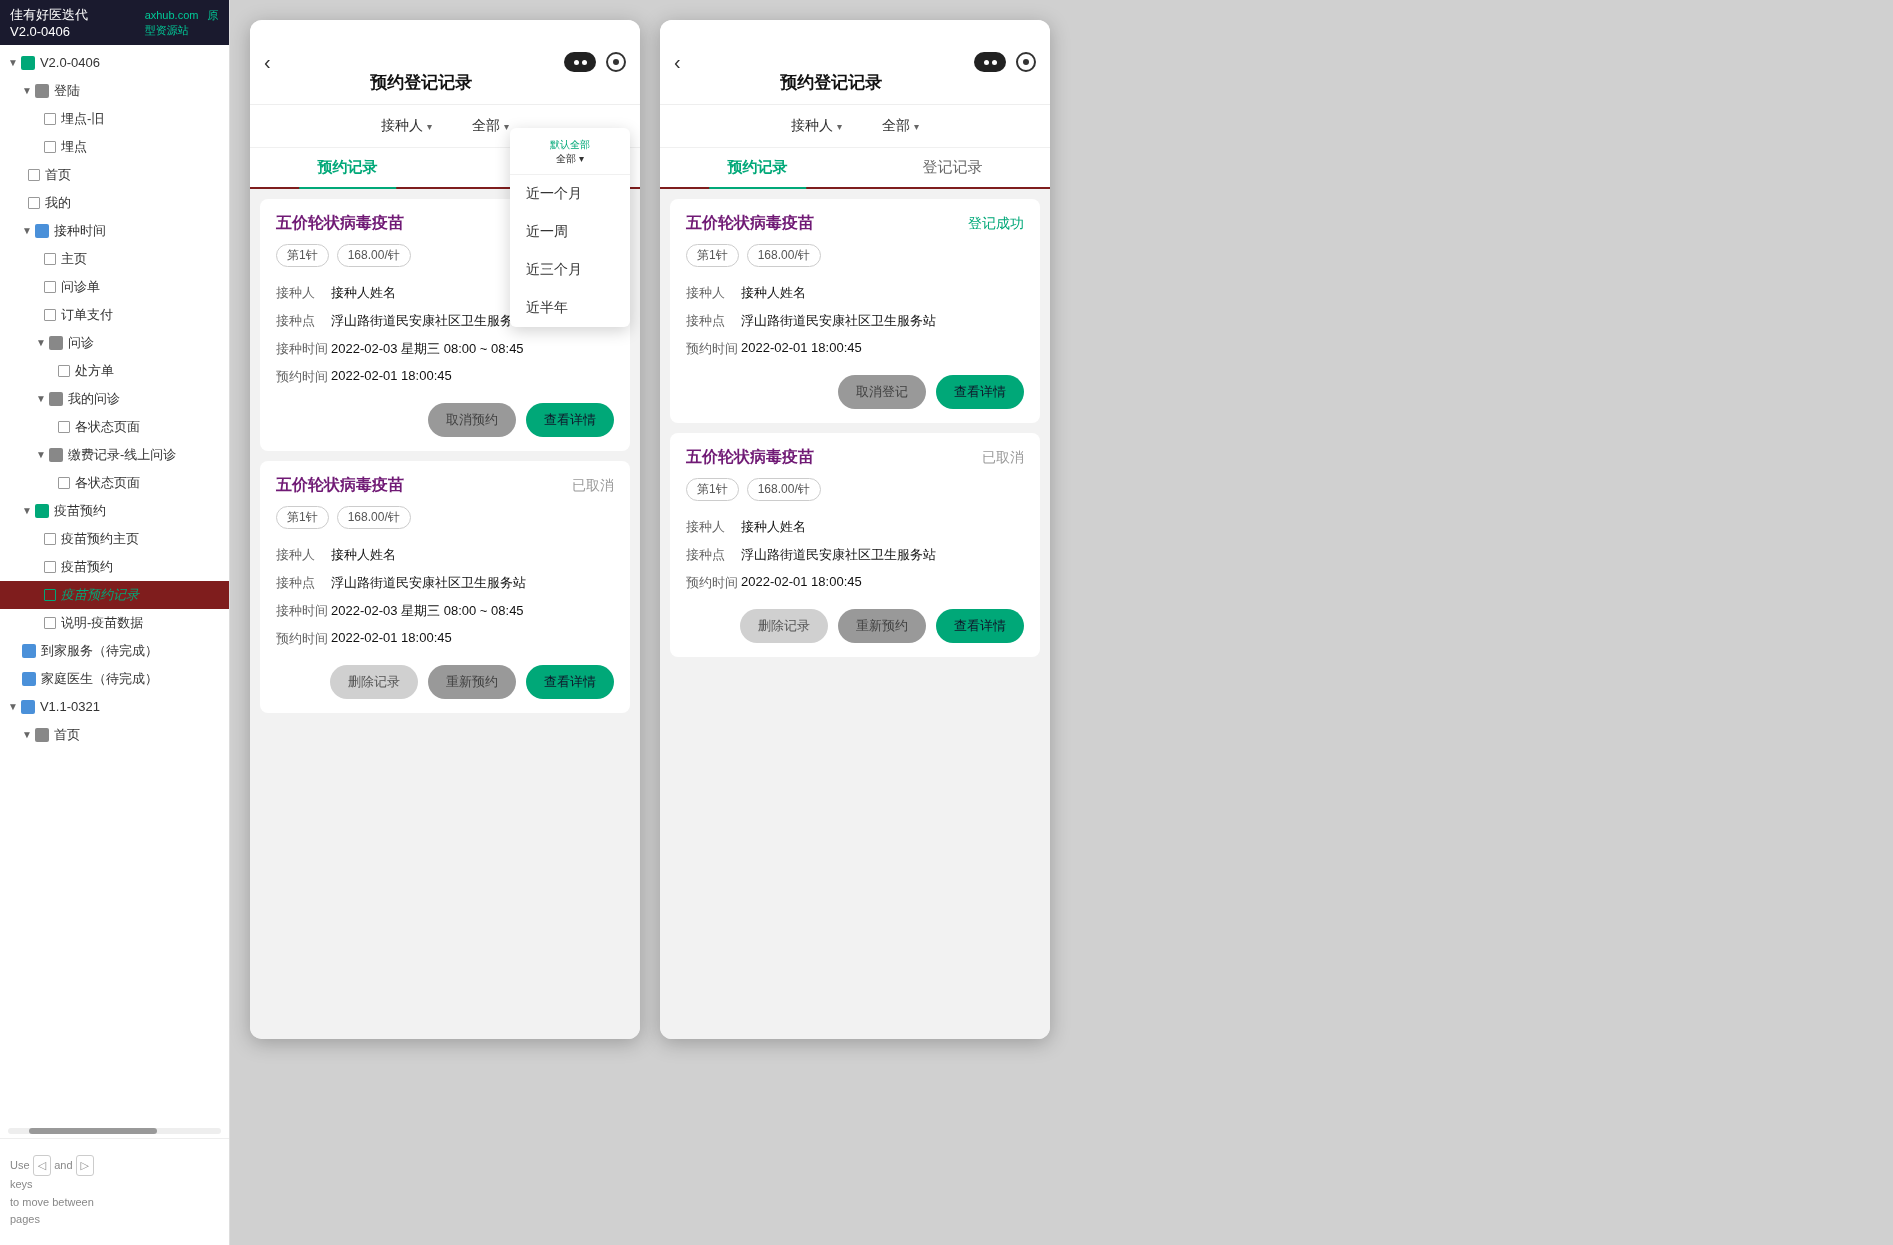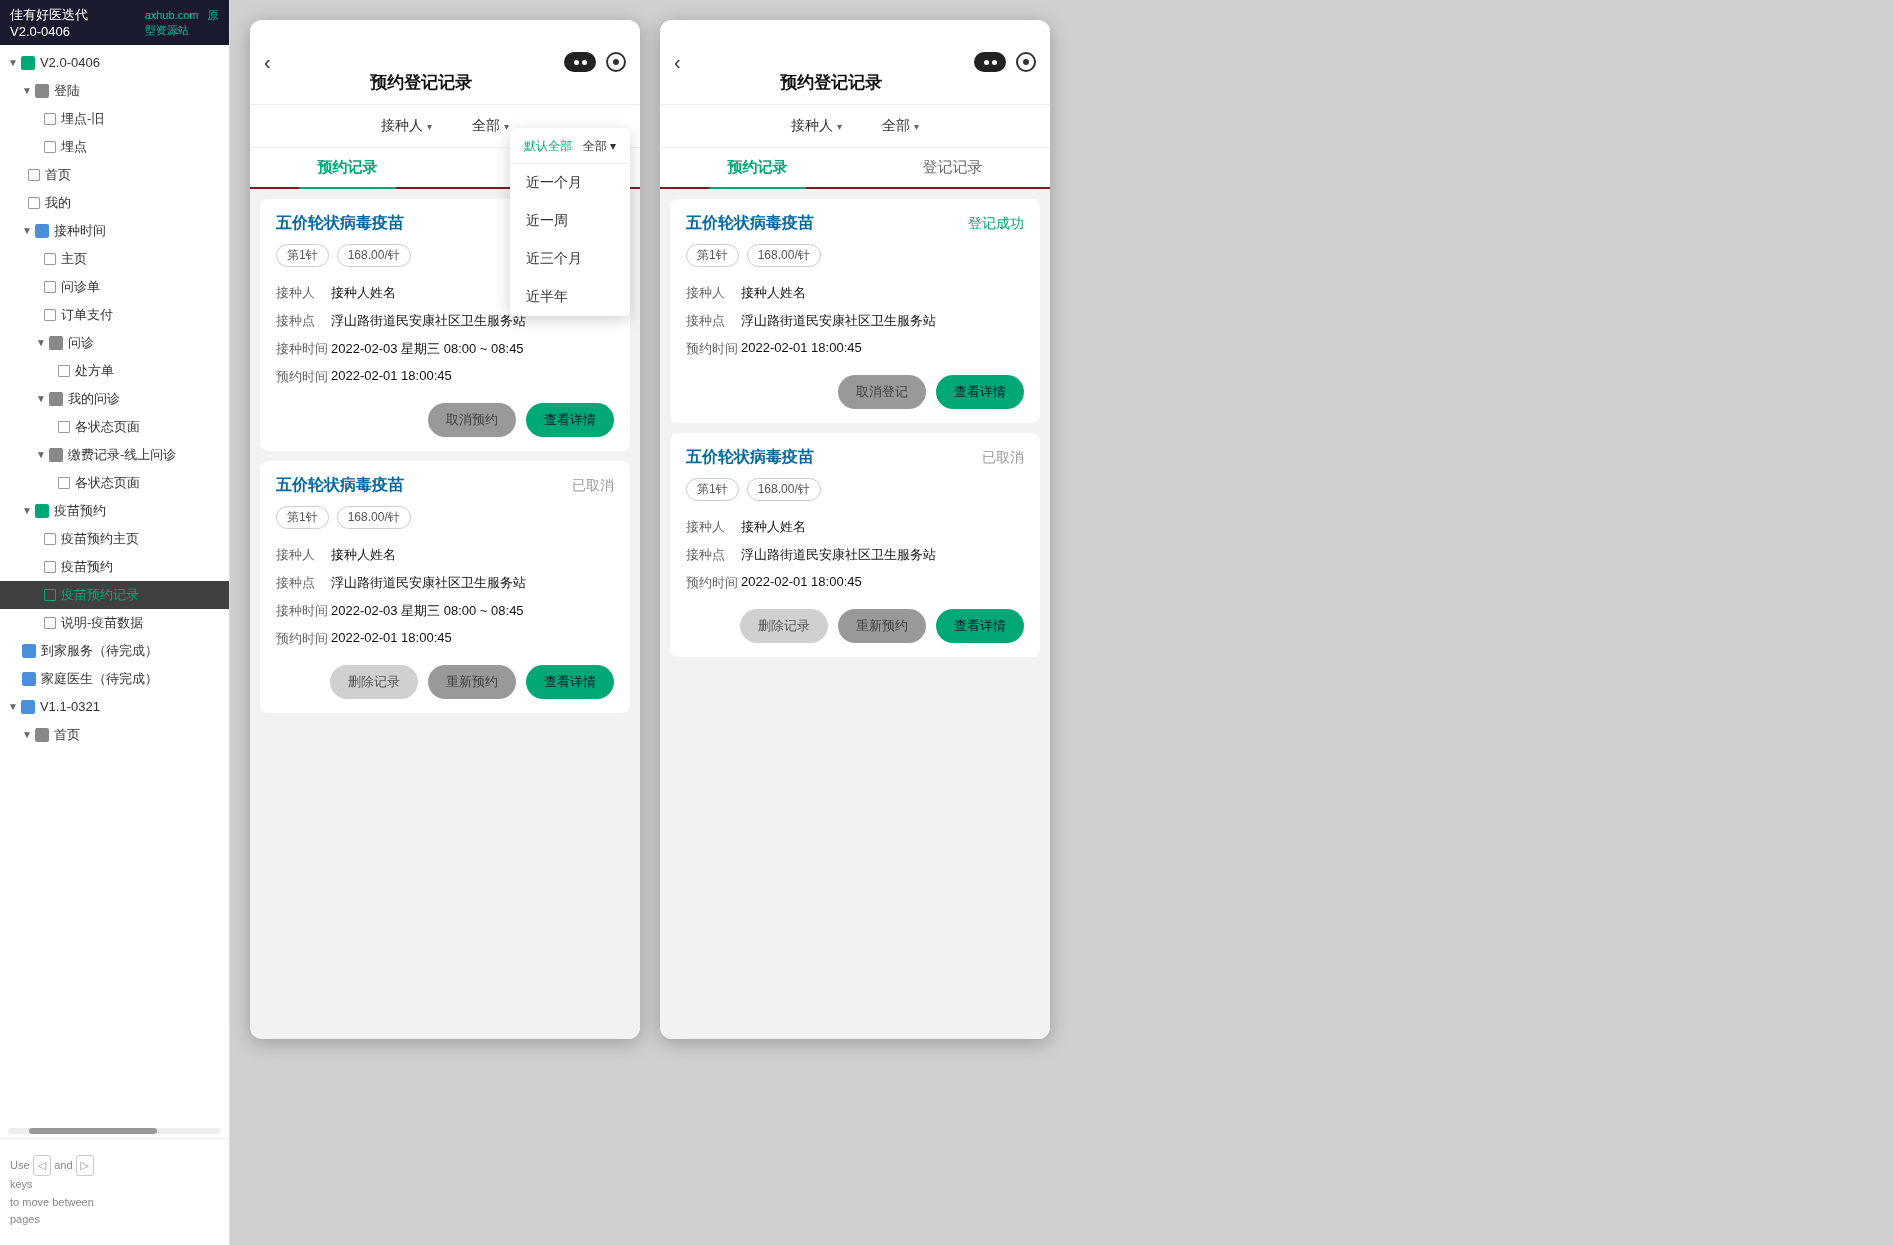--- a/index.html
+++ b/index.html
@@ -44,21 +44,21 @@
     }
     .tree-item {
       display: flex;
       align-items: center;
       padding: 3px 8px;
       cursor: pointer;
       white-space: nowrap;
       color: #333;
       line-height: 22px;
     }
-    .tree-item.active { background: #404040; color: #00a878; }
+    .tree-item.active { background: #7f1d1d; color: #00a878; font-style: italic; }
     .tree-item .indent { display: inline-block; }
     .tree-item .icon-folder {
       width: 14px; height: 14px;
       background: #4a90d9;
       display: inline-block;
       margin-right: 5px;
       border-radius: 2px;
       flex-shrink: 0;
     }
     .tree-item .icon-folder.green { background: #00a878; }
@@ -260,21 +260,21 @@
     }
     .card-header {
       display: flex;
       justify-content: space-between;
       align-items: center;
       margin-bottom: 10px;
     }
     .card-title {
       font-size: 16px;
       font-weight: 600;
-      color: #0369a1;
+      color: #701a75;
     }
     .card-status {
       font-size: 14px;
     }
     .status-success { color: #00a878; }
     .status-cancelled { color: #999; }
     .status-registered { color: #00a878; }
     .card-tags {
       display: flex;
       gap: 8px;
@@ -328,23 +328,24 @@
       z-index: 100;
       min-width: 120px;
       right: 10px;
       top: 108px;
     }
     .dropdown-header-row {
       display: flex;
       justify-content: space-between;
       align-items: center;
       padding: 10px 14px 8px;
-      font-size: 12px;
+      font-size: 10px;
       color: #333;
       border-bottom: 1px solid #f0f0f0;
+      flex-direction: column;
     }
     .dropdown-header-label { color: #00a878; font-weight: 500; }
     .dropdown-item {
       padding: 10px 16px;
       font-size: 14px;
       color: #333;
       cursor: pointer;
     }
 
     

